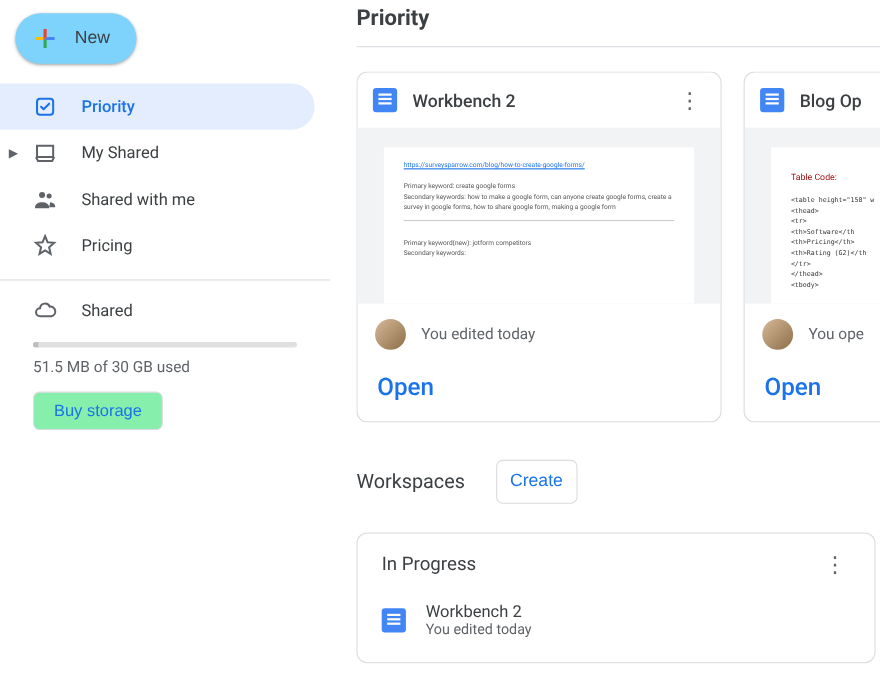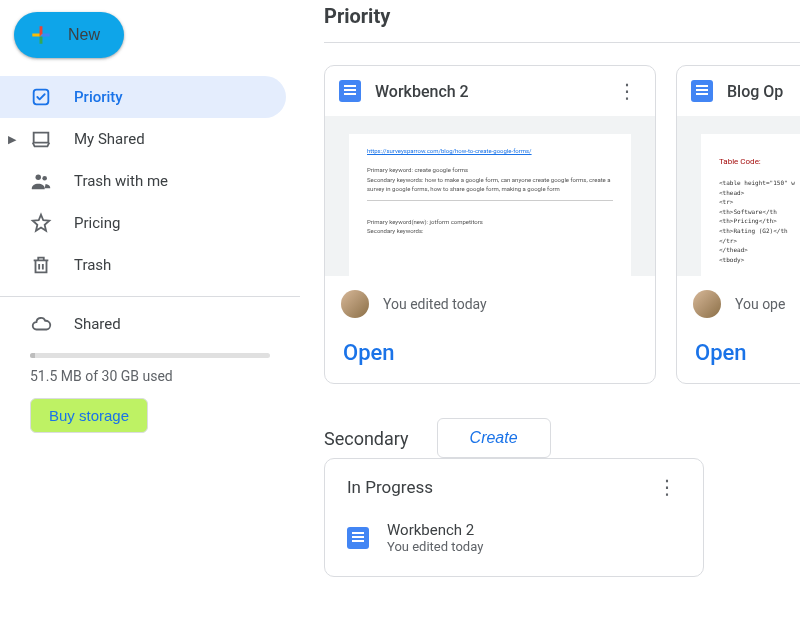--- a/index.html
+++ b/index.html
@@ -14,21 +14,21 @@
     }
     .sidebar {
       width: 300px;
       padding-top: 12px;
       background: #fff;
     }
     .new-button {
       display: inline-flex;
       align-items: center;
       gap: 14px;
-      background: #0ea5e9;
+      background: #7dd3fc;
       border: none;
       border-radius: 28px;
       box-shadow: 0 1px 2px rgba(60,64,67,0.3), 0 1px 3px 1px rgba(60,64,67,0.15);
       padding: 10px 24px 10px 14px;
       margin-left: 14px;
       margin-bottom: 18px;
       cursor: pointer;
       font-size: 16px;
       color: #3c4043;
       font-weight: 500;
@@ -92,21 +92,21 @@
       font-size: 14px;
       color: #5f6368;
       margin-left: 30px;
     }
     .buy-storage {
       display: inline-block;
       margin: 14px 0 0 30px;
       padding: 8px 18px;
       border: 1px solid #dadce0;
       border-radius: 6px;
-      background: #bef264;
+      background: #86efac;
       color: #1a73e8;
       font-size: 15px;
       font-weight: 500;
       cursor: pointer;
     }
     .main {
       flex: 1;
       padding: 0 0 0 24px;
       overflow: hidden;
     }
@@ -219,35 +219,35 @@
       display: flex;
       align-items: center;
       gap: 28px;
       margin-top: 34px;
     }
     .workspaces-title {
       font-size: 18px;
       color: #3c4043;
     }
     .create-btn {
-      padding: 10px 32px;
+      padding: 10px 12px;
       border: 1px solid #dadce0;
       border-radius: 6px;
       background: #fff;
       color: #1a73e8;
       font-size: 16px;
       font-weight: 500;
       cursor: pointer;
-      font-style: italic;
     }
     .workspace-card {
+      margin-top: 26px;
       border: 1px solid #dadce0;
       border-radius: 10px;
       padding: 18px 22px;
-      width: 380px;
+      width: 472px;
     }
     .ws-header {
       display: flex;
       justify-content: space-between;
       align-items: center;
       margin-bottom: 20px;
     }
     .ws-title {
       font-size: 17px;
       color: #3c4043;
@@ -310,37 +310,29 @@
     </li>
     <li class="nav-item">
       <span class="nav-icon">
         <svg width="22" height="22" viewBox="0 0 24 24" fill="currentColor">
             <circle cx="9" cy="8" r="3"></circle>
             <circle cx="16" cy="9" r="2.5"></circle>
             <path d="M2 20c0-3 3-5 7-5s7 2 7 5v1H2z"></path>
             <path d="M16 20h6v-1c0-2-2-3.5-5-3.8"></path>
           </svg>
       </span>
-      <span>Trash with me</span>
+      <span>Shared with me</span>
     </li>
     <li class="nav-item">
       <span class="nav-icon">
         <svg width="22" height="22" viewBox="0 0 24 24" fill="none" stroke="currentColor" stroke-width="2">
             <path d="M12 3l2.5 6 6.5.5-5 4.5 1.5 6.5L12 17l-5.5 3.5L8 14 3 9.5l6.5-.5z"></path>
           </svg>
       </span>
       <span>Pricing</span>
-    </li>
-    <li class="nav-item">
-      <span class="nav-icon">
-        <svg width="22" height="22" viewBox="0 0 24 24" fill="none" stroke="currentColor" stroke-width="2">
-            <path d="M4 7h16M6 7v13h12V7M9 7V4h6v3M10 11v6M14 11v6"></path>
-          </svg>
-      </span>
-      <span>Trash</span>
     </li>
   </ul>
 
   <hr class="sidebar-hr">
 
   <div class="nav-item">
     <span class="nav-icon">
       <svg width="22" height="22" viewBox="0 0 24 24" fill="none" stroke="currentColor" stroke-width="2">
           <path d="M18 18H7a4 4 0 010-8 5 5 0 019.6-1.5A4 4 0 0118 18z"></path>
         </svg>
@@ -409,21 +401,21 @@
       <div class="doc-meta">
         <span class="avatar"></span>
         <span class="meta-text">You ope</span>
       </div>
       <a class="open-link">Open</a>
     </div>
 
   </div>
 
   <div class="workspaces-row">
-    <span class="workspaces-title">Secondary</span>
+    <span class="workspaces-title">Workspaces</span>
     <button class="create-btn">Create</button>
   </div>
 
   <div class="workspace-card">
     <div class="ws-header">
       <span class="ws-title">In Progress</span>
       <span class="more-dots">⋮</span>
     </div>
     <div class="ws-item">
       <span class="docs-icon"></span>

